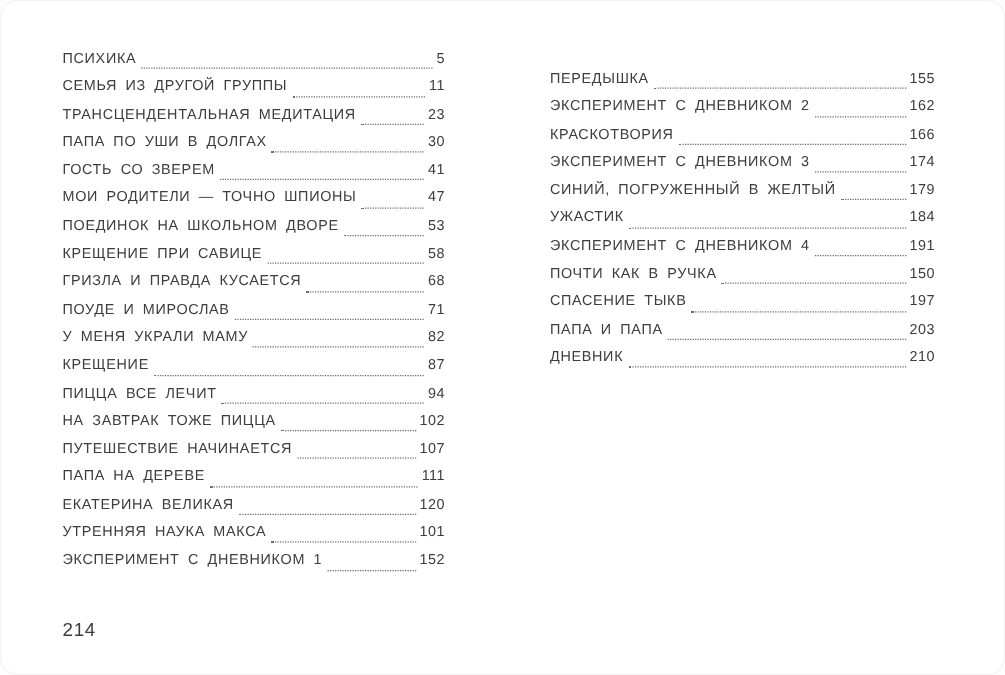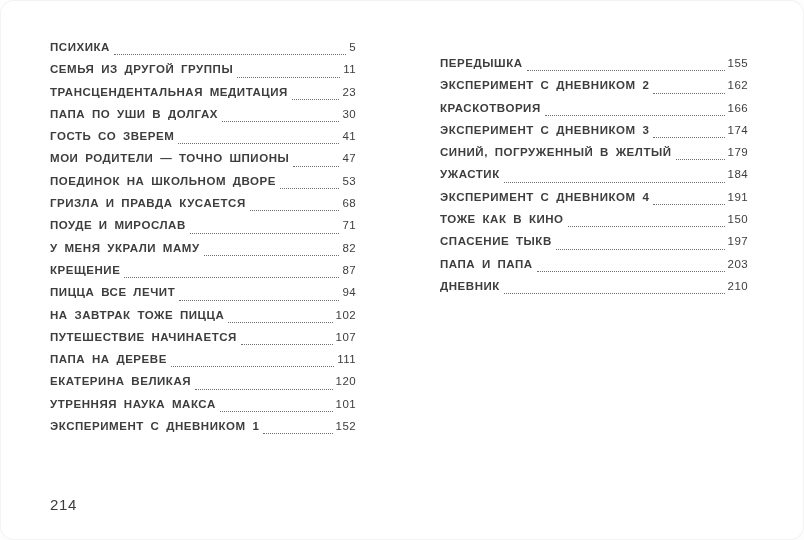--- a/index.html
+++ b/index.html
@@ -30,21 +30,20 @@
     height: 22.3px;
     font-size: 11.5px;
     letter-spacing: 0.55px;
     word-spacing: 3px;
     color: #3d3d3d;
     line-height: 22.3px;
   }
   .toc-title {
     white-space: nowrap;
     flex: 0 0 auto;
-    font-weight: bold;
   }
   .toc-leader {
     flex: 1 1 auto;
     min-width: 8px;
     border-bottom: 1px dotted #6e6e6e;
     margin: 0 3px 3px 4px;
     height: 1px;
     align-self: flex-end;
   }
   .toc-page {
@@ -101,20 +100,25 @@
     <span class="toc-leader"></span>
     <span class="toc-page">47</span>
   </div>
 
   <div class="toc-row">
     <span class="toc-title">ПОЕДИНОК НА ШКОЛЬНОМ ДВОРЕ</span>
     <span class="toc-leader"></span>
     <span class="toc-page">53</span>
   </div>
 
+  <div class="toc-row">
+    <span class="toc-title">КРЕЩЕНИЕ ПРИ САВИЦЕ</span>
+    <span class="toc-leader"></span>
+    <span class="toc-page">58</span>
+  </div>
 
   <div class="toc-row">
     <span class="toc-title">ГРИЗЛА И ПРАВДА КУСАЕТСЯ</span>
     <span class="toc-leader"></span>
     <span class="toc-page">68</span>
   </div>
 
   <div class="toc-row">
     <span class="toc-title">ПОУДЕ И МИРОСЛАВ</span>
     <span class="toc-leader"></span>
@@ -213,21 +217,21 @@
     <span class="toc-page">184</span>
   </div>
 
   <div class="toc-row">
     <span class="toc-title">ЭКСПЕРИМЕНТ С ДНЕВНИКОМ 4</span>
     <span class="toc-leader"></span>
     <span class="toc-page">191</span>
   </div>
 
   <div class="toc-row">
-    <span class="toc-title">ТОЖЕ КАК В КИНО</span>
+    <span class="toc-title">ПОЧТИ КАК В РУЧКА</span>
     <span class="toc-leader"></span>
     <span class="toc-page">150</span>
   </div>
 
   <div class="toc-row">
     <span class="toc-title">СПАСЕНИЕ ТЫКВ</span>
     <span class="toc-leader"></span>
     <span class="toc-page">197</span>
   </div>
 

